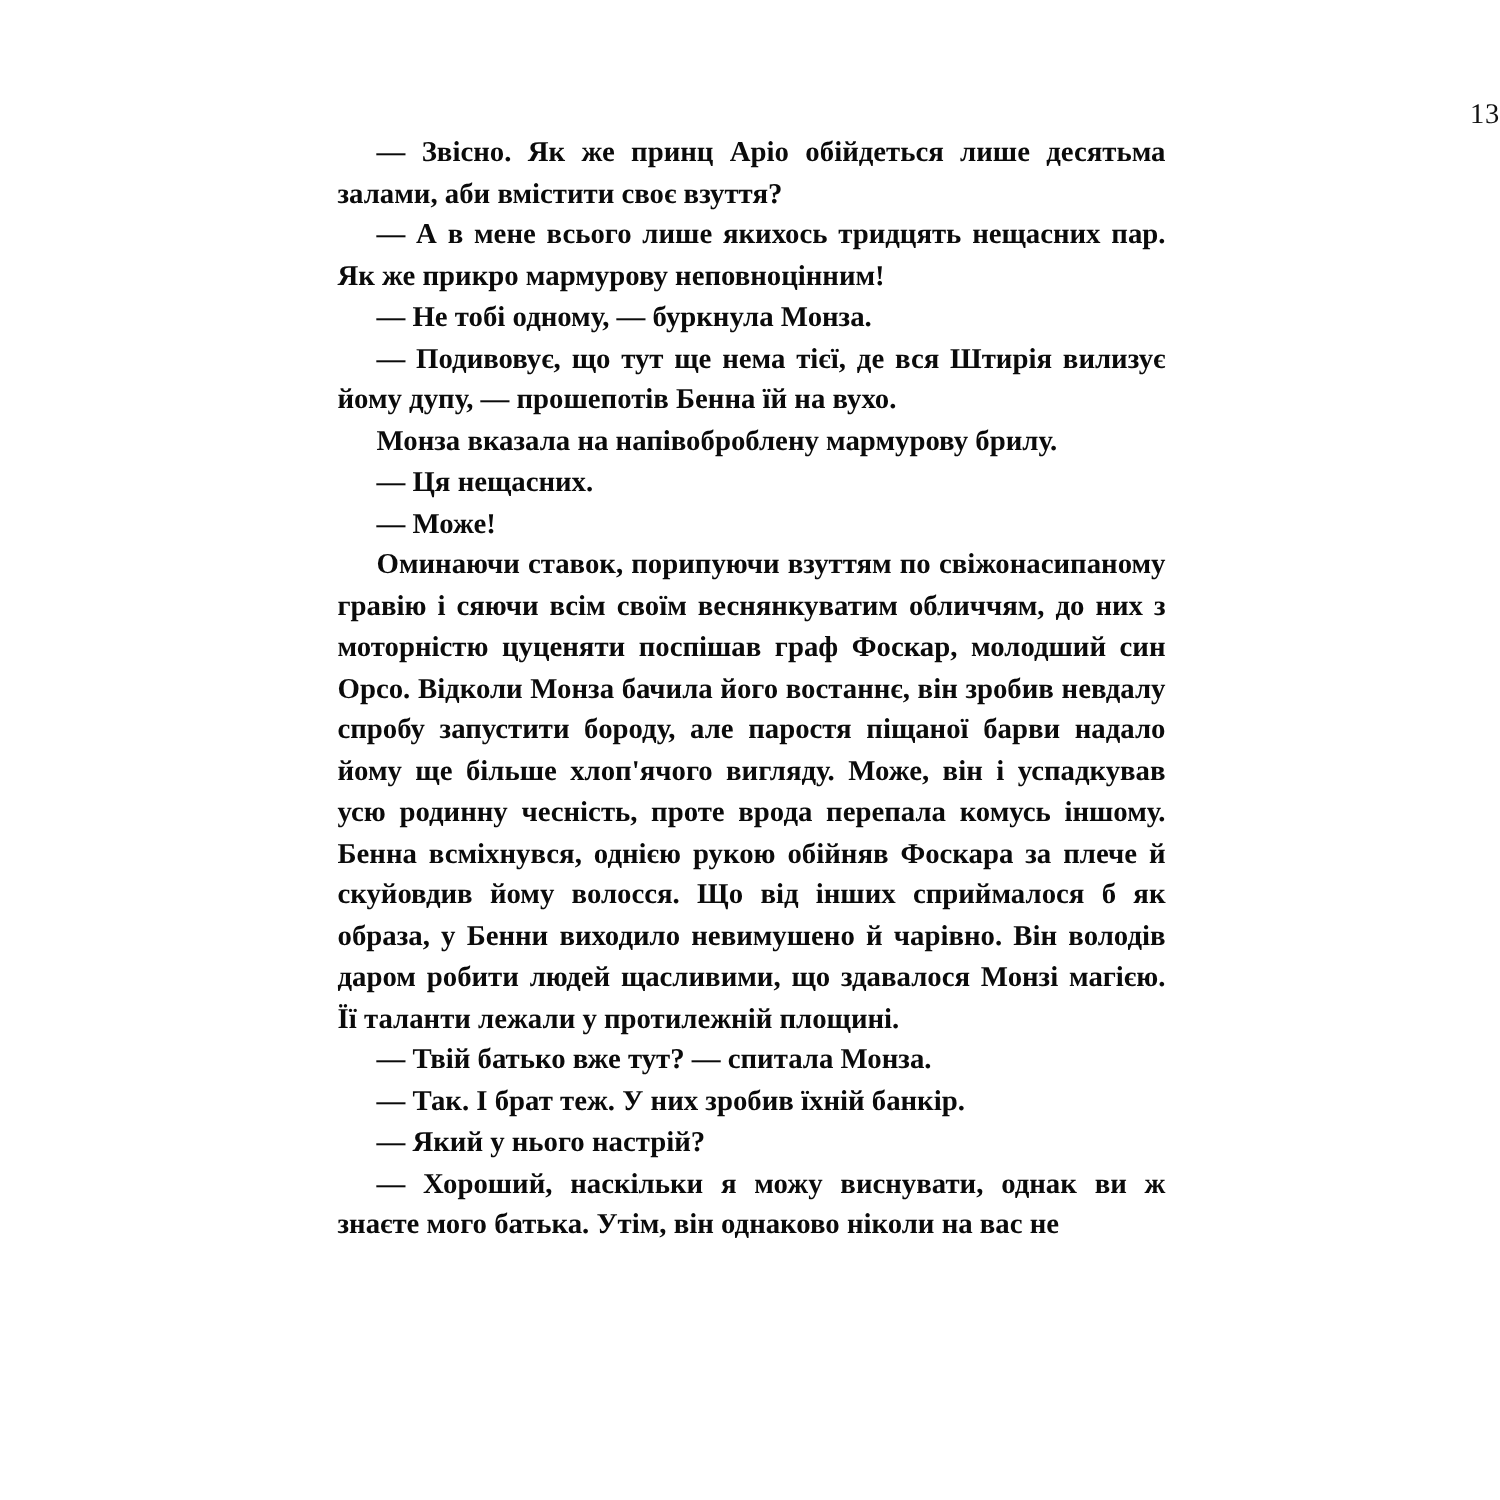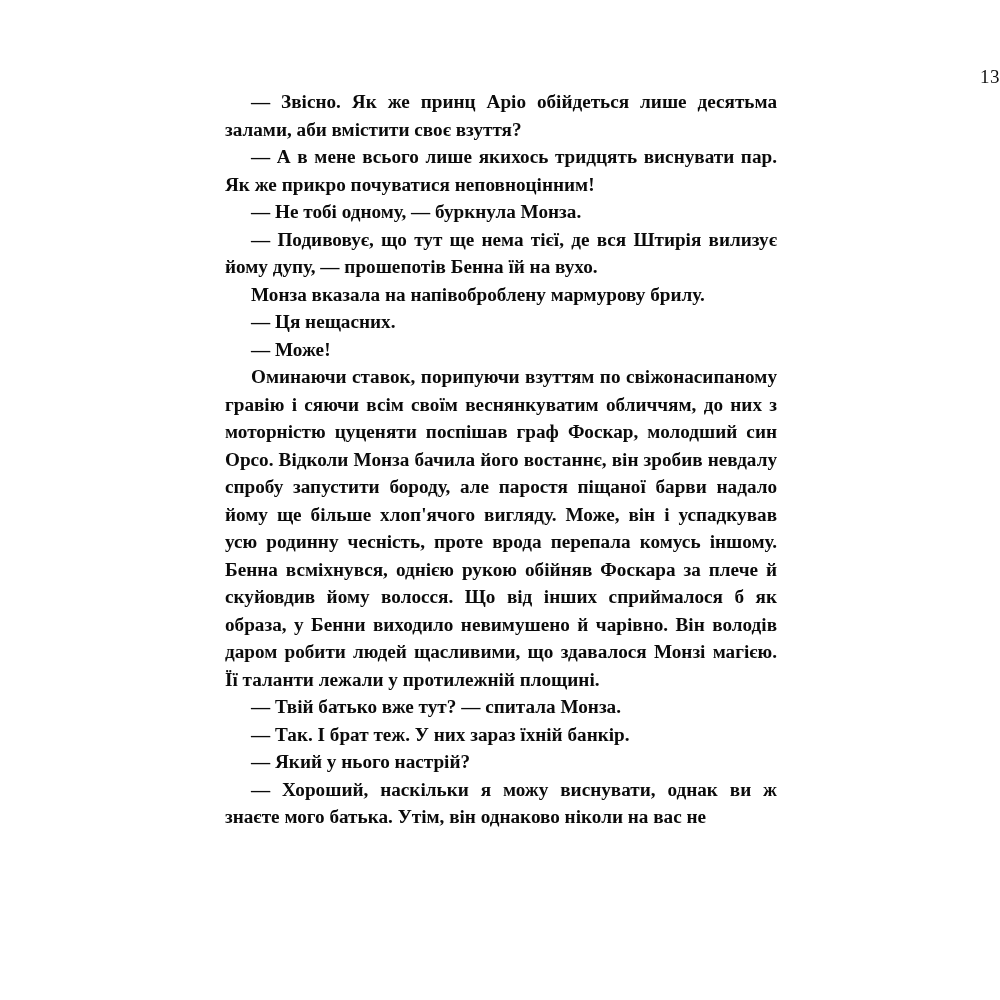--- a/index.html
+++ b/index.html
@@ -55,25 +55,25 @@
     
   }
 </style>
 </head>
 <body>
 
 <div class="page">
   <div class="page-number">13</div>
   <div class="text-block">
     <p class="para dialogue">— Звісно. Як же принц Аріо обійдеться лише десятьма залами, аби вмістити своє взуття?</p>
-    <p class="para dialogue">— А в мене всього лише якихось тридцять виснувати пар. Як же прикро почуватися неповноцінним!</p>
+    <p class="para dialogue">— А в мене всього лише якихось тридцять нещасних пар. Як же прикро мармурову неповноцінним!</p>
     <p class="para dialogue">— Не тобі одному, — буркнула Монза.</p>
     <p class="para dialogue">— Подивовує, що тут ще нема тієї, де вся Штирія вилизує йому дупу, — прошепотів Бенна їй на вухо.</p>
     <p class="para">Монза вказала на напівоброблену мармурову брилу.</p>
     <p class="para dialogue">— Ця нещасних.</p>
     <p class="para dialogue">— Може!</p>
     <p class="para">Оминаючи ставок, порипуючи взуттям по свіжонасипаному гравію і сяючи всім своїм веснянкуватим обличчям, до них з моторністю цуценяти поспішав граф Фоскар, молодший син Орсо. Відколи Монза бачила його востаннє, він зробив невдалу спробу запустити бороду, але паростя піщаної барви надало йому ще більше хлоп'ячого вигляду. Може, він і успадкував усю родинну чесність, проте врода перепала комусь іншому. Бенна всміхнувся, однією рукою обійняв Фоскара за плече й скуйовдив йому волосся. Що від інших сприймалося б як образа, у Бенни виходило невимушено й чарівно. Він володів даром робити людей щасливими, що здавалося Монзі магією. Її таланти лежали у протилежній площині.</p>
     <p class="para dialogue">— Твій батько вже тут? — спитала Монза.</p>
-    <p class="para dialogue">— Так. І брат теж. У них зараз їхній банкір.</p>
+    <p class="para dialogue">— Так. І брат теж. У них зробив їхній банкір.</p>
     <p class="para dialogue">— Який у нього настрій?</p>
     <p class="para dialogue">— Хороший, наскільки я можу виснувати, однак ви ж знаєте мого батька. Утім, він однаково ніколи на вас не</p>
   </div>
 </div>
 
 </body></html>

